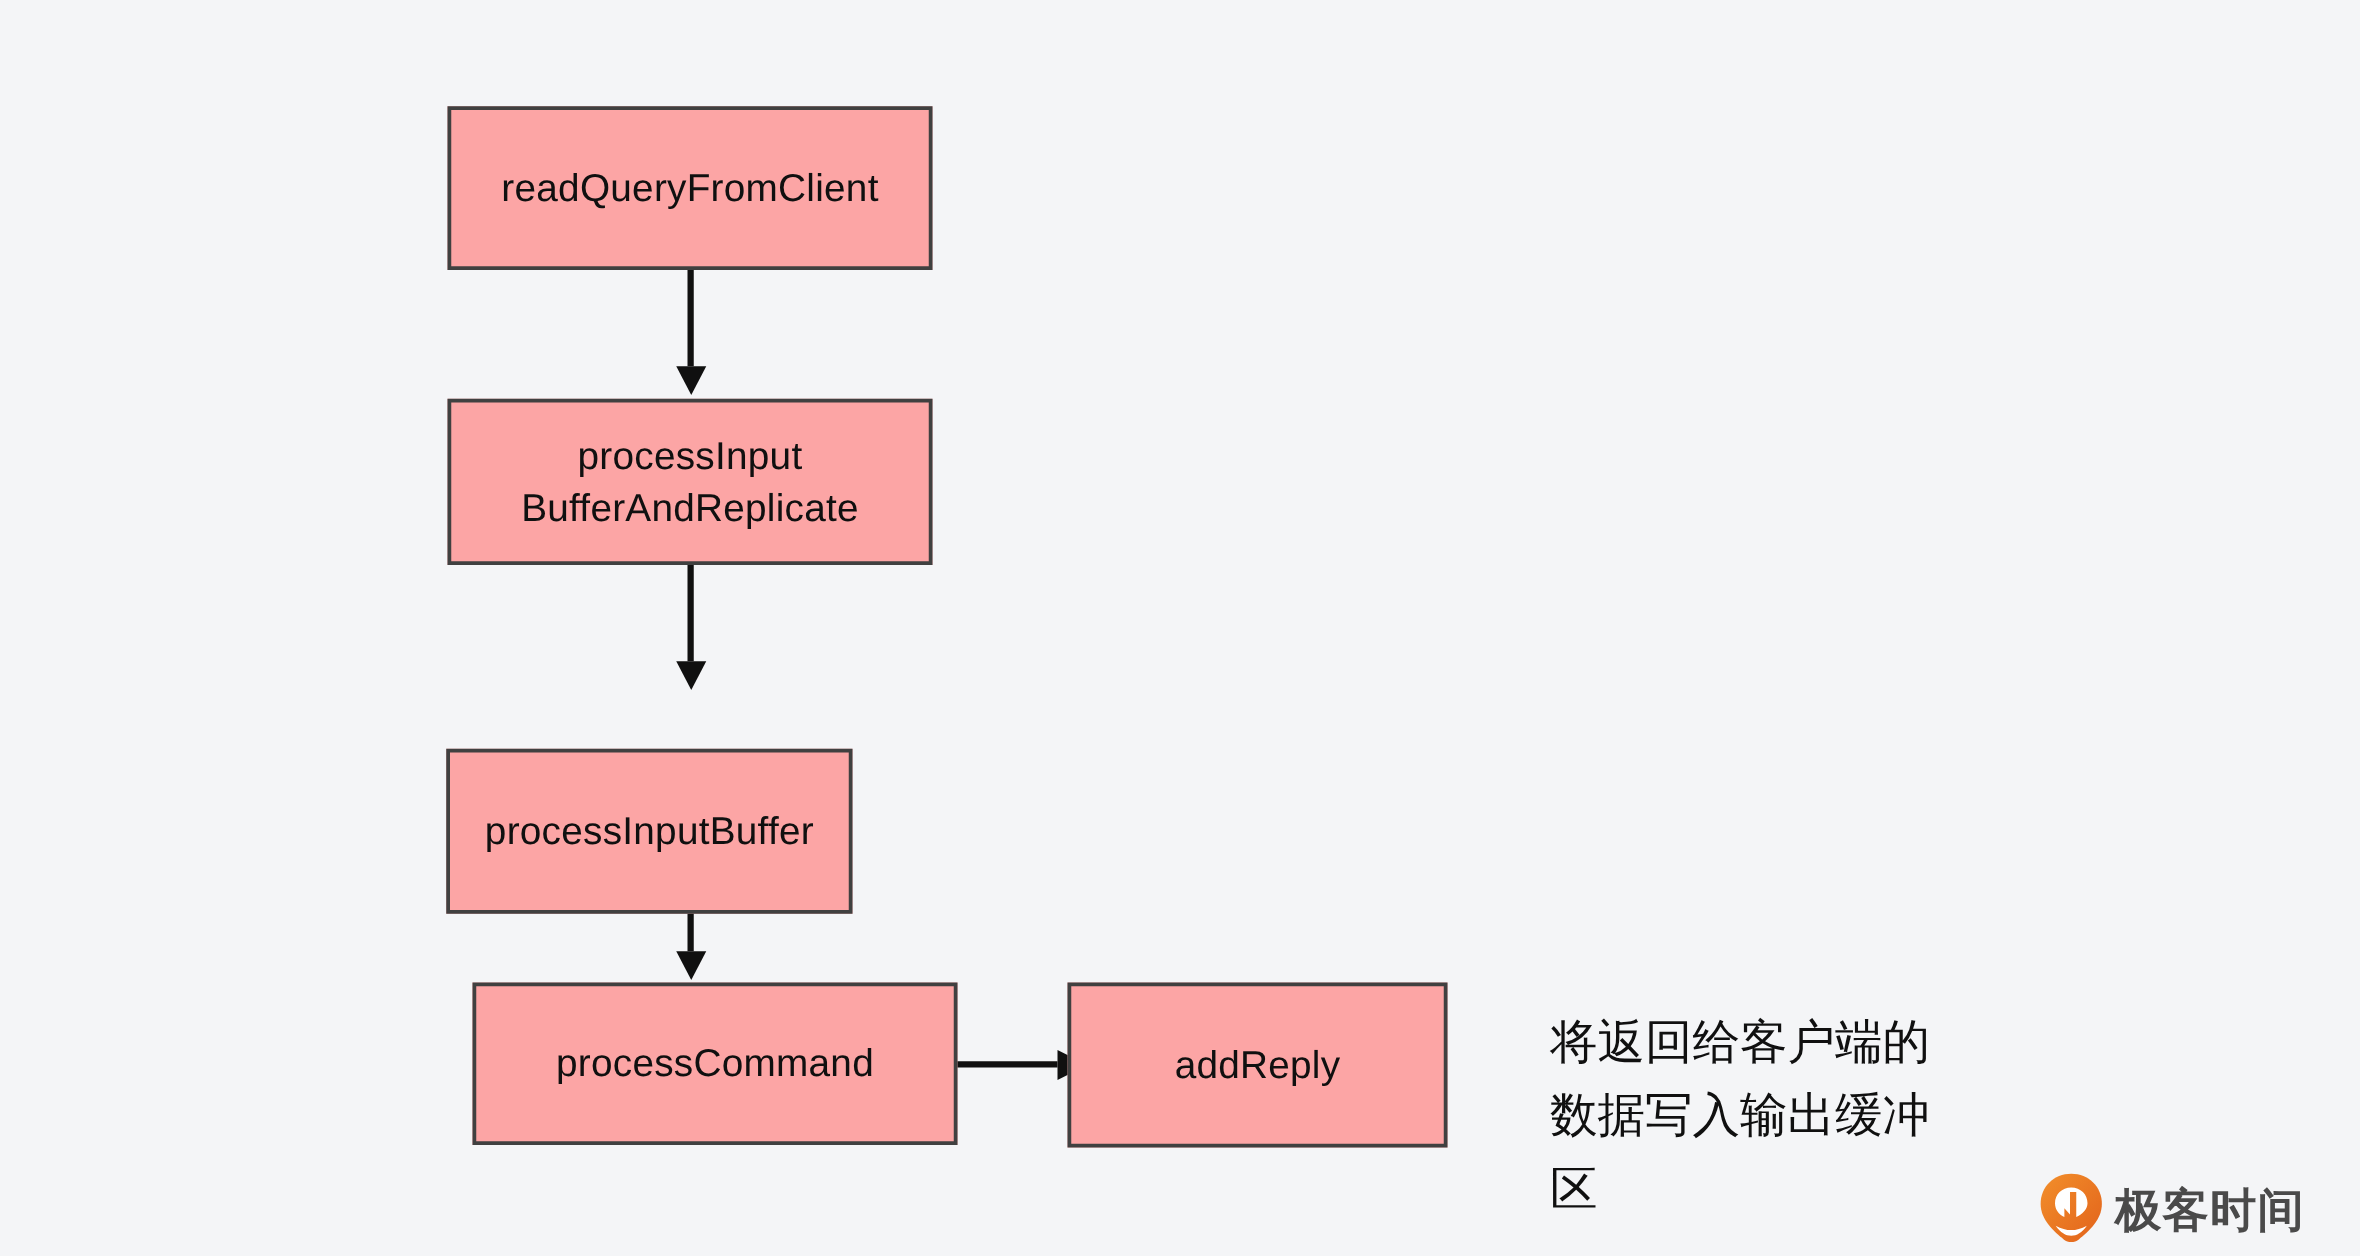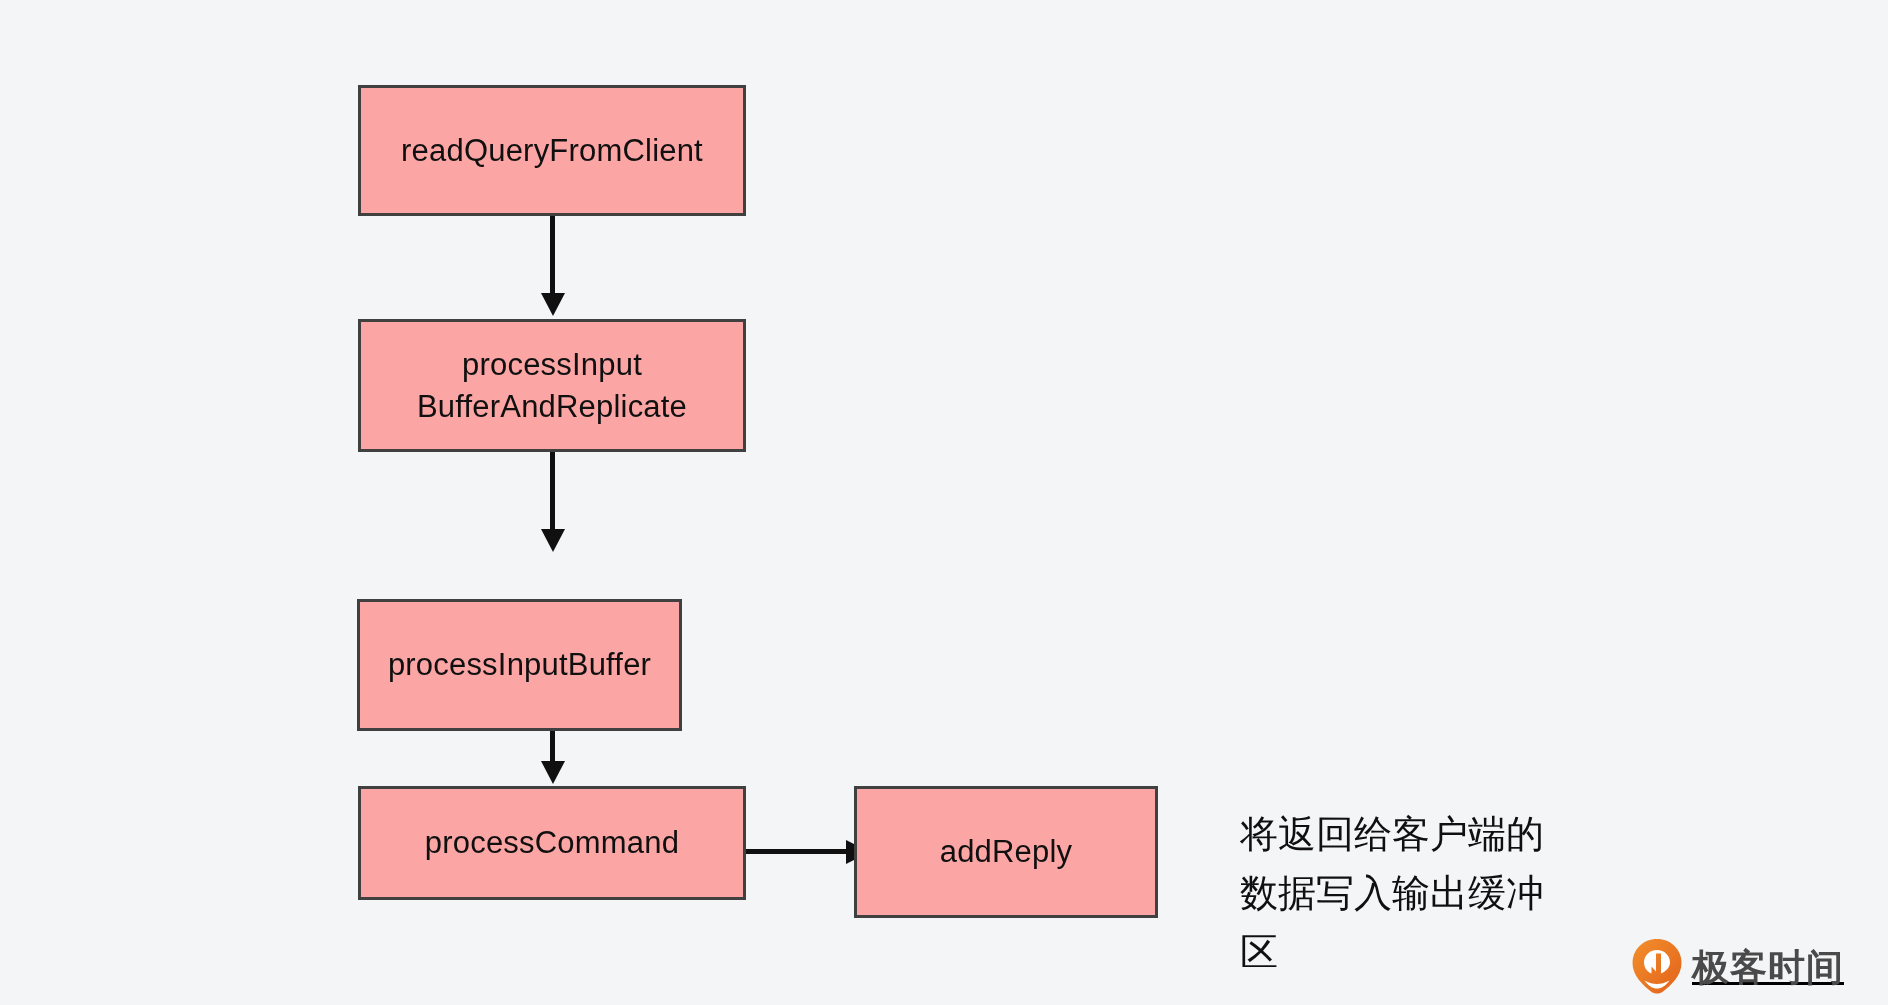--- a/index.html
+++ b/index.html
@@ -36,21 +36,21 @@
     line-height: 1.33;
     letter-spacing: 0.2px;
     white-space: pre-line;
     font-family: "Liberation Sans", "DejaVu Sans", sans-serif;
   }
 
   
   #node-read      { left: 358px;  top: 85px;  width: 388px; height: 131px; }
   #node-pibar     { left: 358px;  top: 319px; width: 388px; height: 133px; text-align: center; }
   #node-pib       { left: 357px;  top: 551px; width: 325px; height: 132px; margin-top: 48px; }
-  #node-pcmd      { left: 358px;  top: 786px; width: 388px; height: 114px; }
+  #node-pcmd      { left: 378px;  top: 786px; width: 388px; height: 130px; }
   #node-addreply  { left: 854px;  top: 786px; width: 304px; height: 132px; }
 
   
   .edge-v {
     position: absolute;
     width: 5px;
     background: #101010;
     left: 550px;
   }
   #edge-read-pibar  { top: 216px; height: 77px; }
@@ -103,21 +103,20 @@
   }
 
   
   #watermark {
     position: absolute;
     left: 1631px;
     top: 938px;
     display: flex;
     align-items: center;
     gap: 9px;
-    text-decoration: underline;
   }
   #watermark-logo-icon { display: block; }
   #watermark-text {
     font-size: 37px;
     font-weight: bold;
     color: #4a4a4a;
     letter-spacing: 1px;
     font-family: "DejaVu Sans", "Liberation Sans", sans-serif;
   }
 </style>

